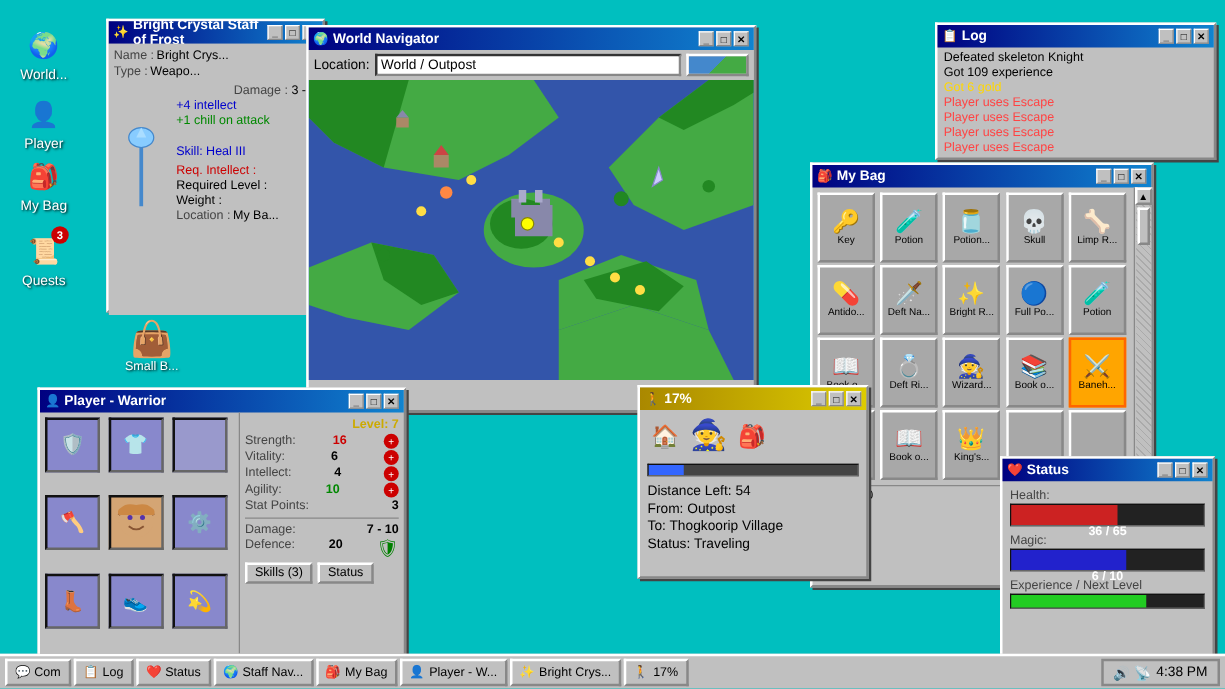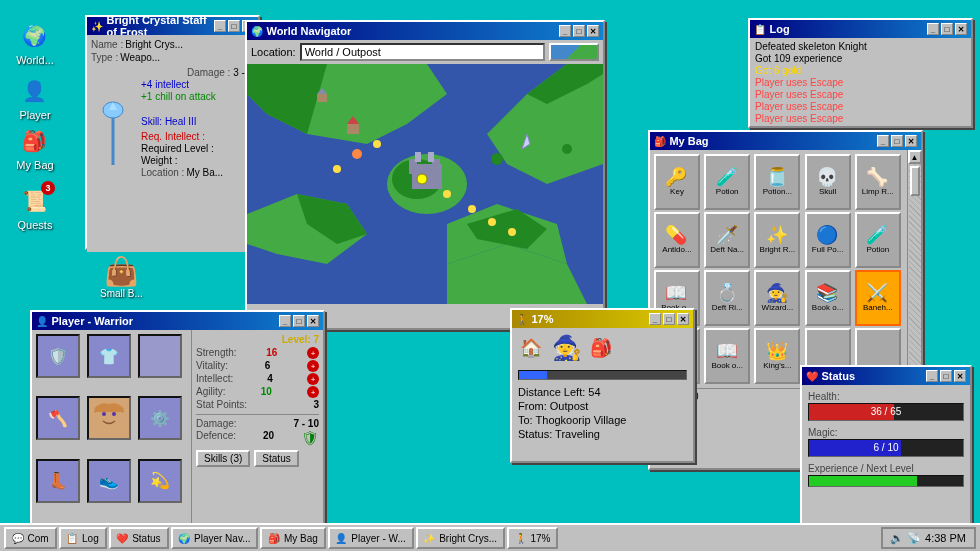--- a/index.html
+++ b/index.html
@@ -366,22 +366,22 @@
     .health-bar-fill {
       height: 100%;
       background: #CC2222;
     }
     .bar-text {
       position: absolute;
       width: 100%;
       text-align: center;
       color: white;
       font-size: 10px;
-      font-weight: normal;
-      top: 2px;
+      font-weight: bold;
+      top: 16px;
     }
     .magic-bar-fill {
       height: 100%;
       background: #2222CC;
     }
     .exp-bar-outer {
       width: 100%;
       height: 12px;
       background: #222;
       border: 1px inset #666;
@@ -952,21 +952,21 @@
   <div class="taskbar-btn">
     <span>📋</span>
     <span>Log</span>
   </div>
   <div class="taskbar-btn">
     <span>❤️</span>
     <span>Status</span>
   </div>
   <div class="taskbar-btn">
     <span>🌍</span>
-    <span>Player Nav...</span>
+    <span>Staff Nav...</span>
   </div>
   <div class="taskbar-btn">
     <span>🎒</span>
     <span>My Bag</span>
   </div>
   <div class="taskbar-btn">
     <span>👤</span>
     <span>Player - W...</span>
   </div>
   <div class="taskbar-btn">

